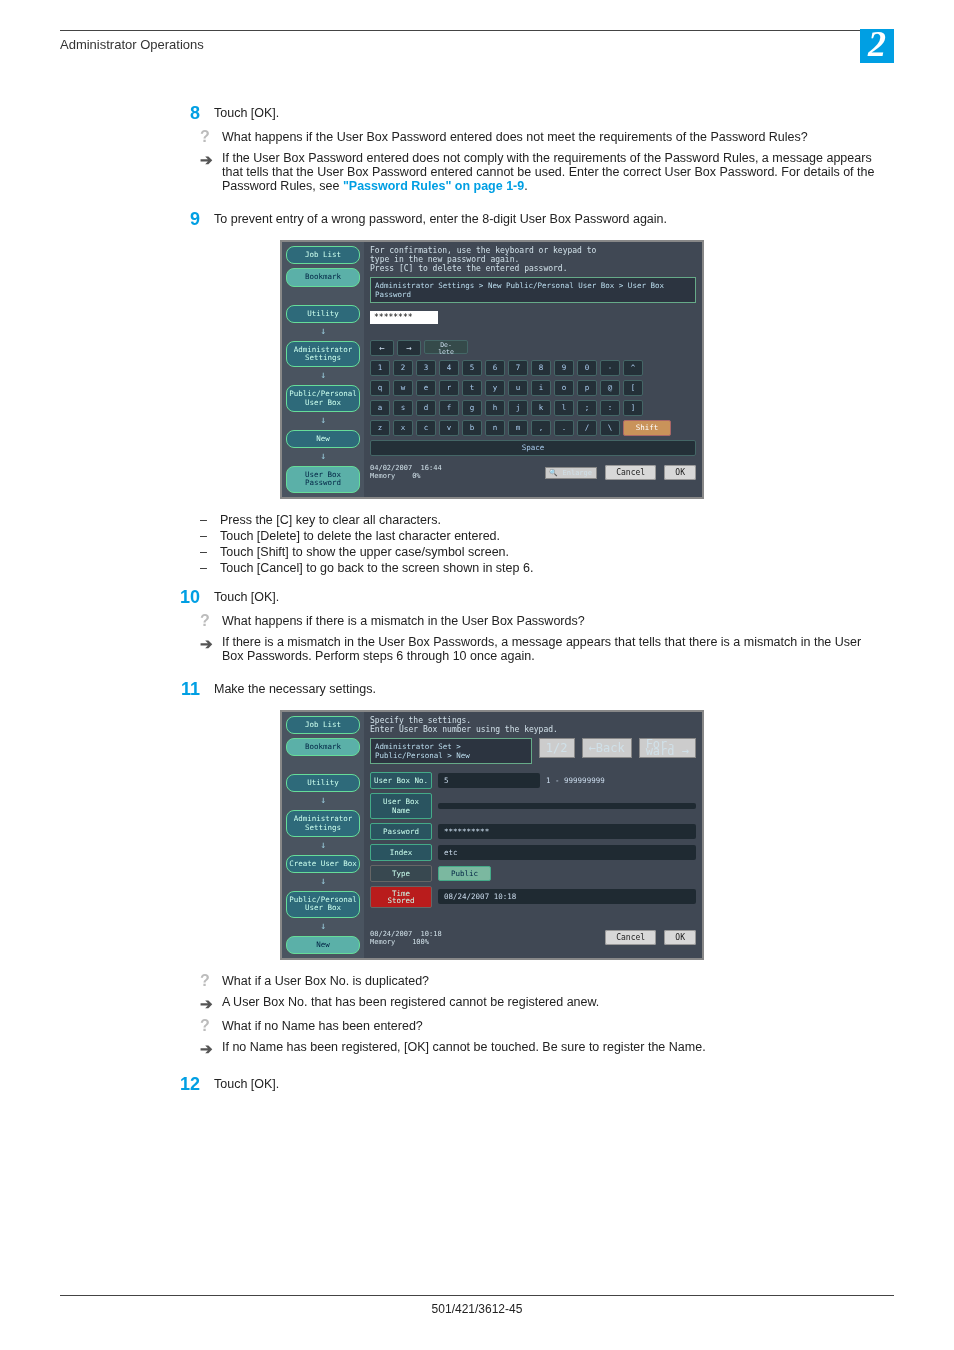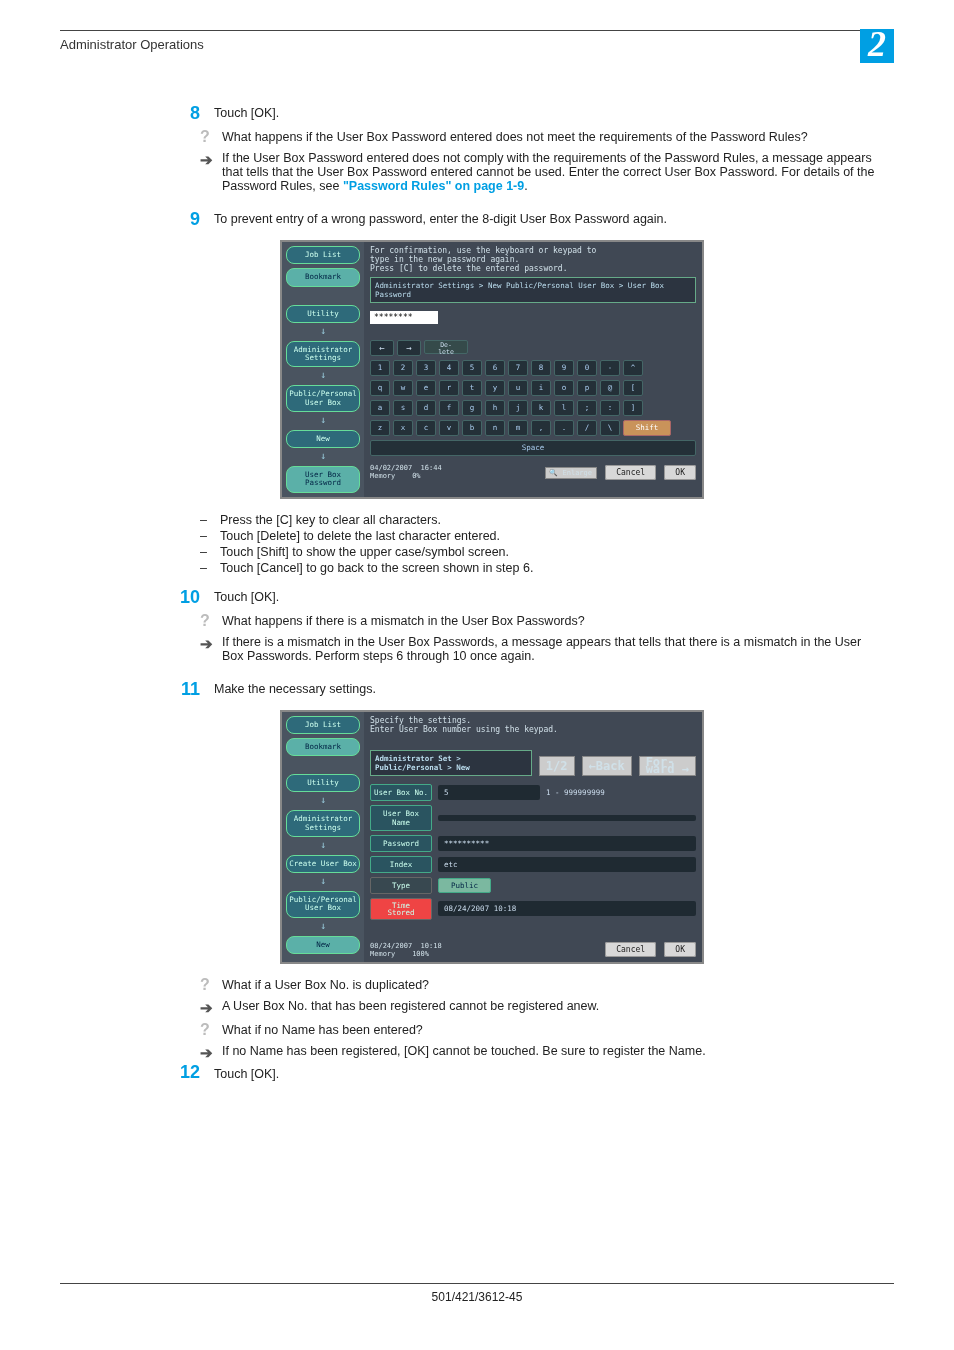--- a/index.html
+++ b/index.html
@@ -465,21 +465,21 @@
       <div class="side-btn">Create User Box</div>
       <div class="side-arrow">↓</div>
       <div class="side-btn" style="white-space:pre-line;">Public/Personal
 User Box</div>
       <div class="side-arrow">↓</div>
       <div class="side-btn high">New</div>
     </div>
     <div class="main">
       <div>Specify the settings.</div>
       <div>Enter User Box number using the keypad.</div>
-      <div style="display:flex; gap:4px; align-items:flex-end; margin-top:16px;font-weight:bold;">
+      <div style="display:flex; gap:4px; align-items:flex-start; margin-top:4px;">
         <div class="sub-bar" style="flex:1;margin:0;">Administrator Set &gt; Public/Personal &gt; New</div>
         <span class="pag-btn">1/2</span>
         <span class="pag-btn">←Back</span>
         <span class="pag-btn" style="white-space:pre-line;line-height:7px;">For-
 ward →</span>
       </div>
       <div style="height:6px;"></div>
       <div class="form-row">
         <div class="form-label">User Box No.</div>
         <div class="form-val" style="flex:0 0 90px;">5</div>
@@ -495,21 +495,21 @@
       </div>
       <div class="form-row">
         <div class="form-label">Index</div>
         <div class="form-val">etc</div>
       </div>
       <div class="form-row">
         <div class="form-label" style="background:#384850;border-color:#666;">Type</div>
         <div class="pub-btn">Public</div>
       </div>
       <div class="form-row">
-        <div class="form-label" style="background:#ef4444;border-color:#666;white-space:pre-line;line-height:7px;">Time
+        <div class="form-label" style="background:#b91c1c;border-color:#666;white-space:pre-line;line-height:7px;">Time
 Stored</div>
         <div class="form-val">08/24/2007  10:18</div>
       </div>
       <div style="height:14px;"></div>
       <div class="foot-row">
         <div>
           <span>08/24/2007</span>&nbsp;&nbsp;<span>10:18</span><br>
           <span>Memory</span>&nbsp;&nbsp;&nbsp;&nbsp;<span>100%</span>
         </div>
         <div>
@@ -531,21 +531,21 @@
 </div>
 <div class="qa">
   <div class="qa-icon"><span class="q-mark">?</span></div>
   <div class="qa-body">What if no Name has been entered?</div>
 </div>
 <div class="qa">
   <div class="qa-icon"><span class="arrow">➔</span></div>
   <div class="qa-body">If no Name has been registered, [OK] cannot be touched. Be sure to register the Name.</div>
 </div>
 
-<div class="step" style="align-items:center;">
+<div class="step" style="margin-top:16px;">
   <div class="step-num">12</div>
   <div class="step-body">Touch [OK].</div>
 </div>
 
 <div class="footer">
   <span>501/421/361</span>
   <span>2-45</span>
 </div>
 
 </body></html>

